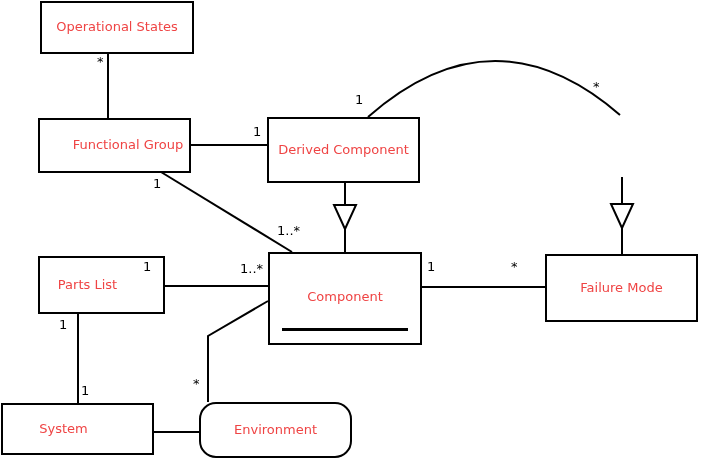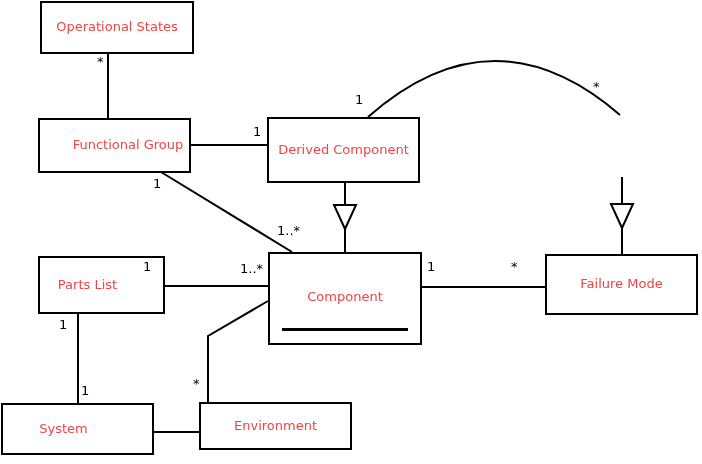--- a/index.html
+++ b/index.html
@@ -109,29 +109,29 @@
   <div class="node shift-left" style="left:2px; top:256px; width:127px; height:58px;margin-left:36px;">
     <span>Parts List</span>
   </div>
 
   <div class="node compartments" style="left:268px; top:252px; width:154px; height:93px;">
     <div class="comp-title">
       <span>Component</span>
     </div>
   </div>
 
-  <div class="node" style="left:545px; top:254px; width:153px; height:61px;">
+  <div class="node" style="left:545px; top:254px; width:153px; height:68px;">
     <span>Failure Mode</span>
   </div>
 
   <div class="node shift-left" style="left:1px; top:403px; width:153px; height:52px;">
     <span>System</span>
   </div>
 
-  <div class="node" style="left:199px; top:402px; width:153px; height:48px;">
+  <div class="node" style="left:199px; top:402px; width:153px; height:56px;border-radius:17px;">
     <span>Environment</span>
   </div>
 
   <span class="mult" style="left:97px;  top:55px;">*</span>
   <span class="mult" style="left:253px; top:125px;">1</span>
   <span class="mult" style="left:153px; top:177px;">1</span>
   <span class="mult" style="left:277px; top:224px;">1..*</span>
   <span class="mult" style="left:355px; top:93px;">1</span>
   <span class="mult" style="left:593px; top:80px;">*</span>
   <span class="mult" style="left:143px; top:260px;">1</span>

